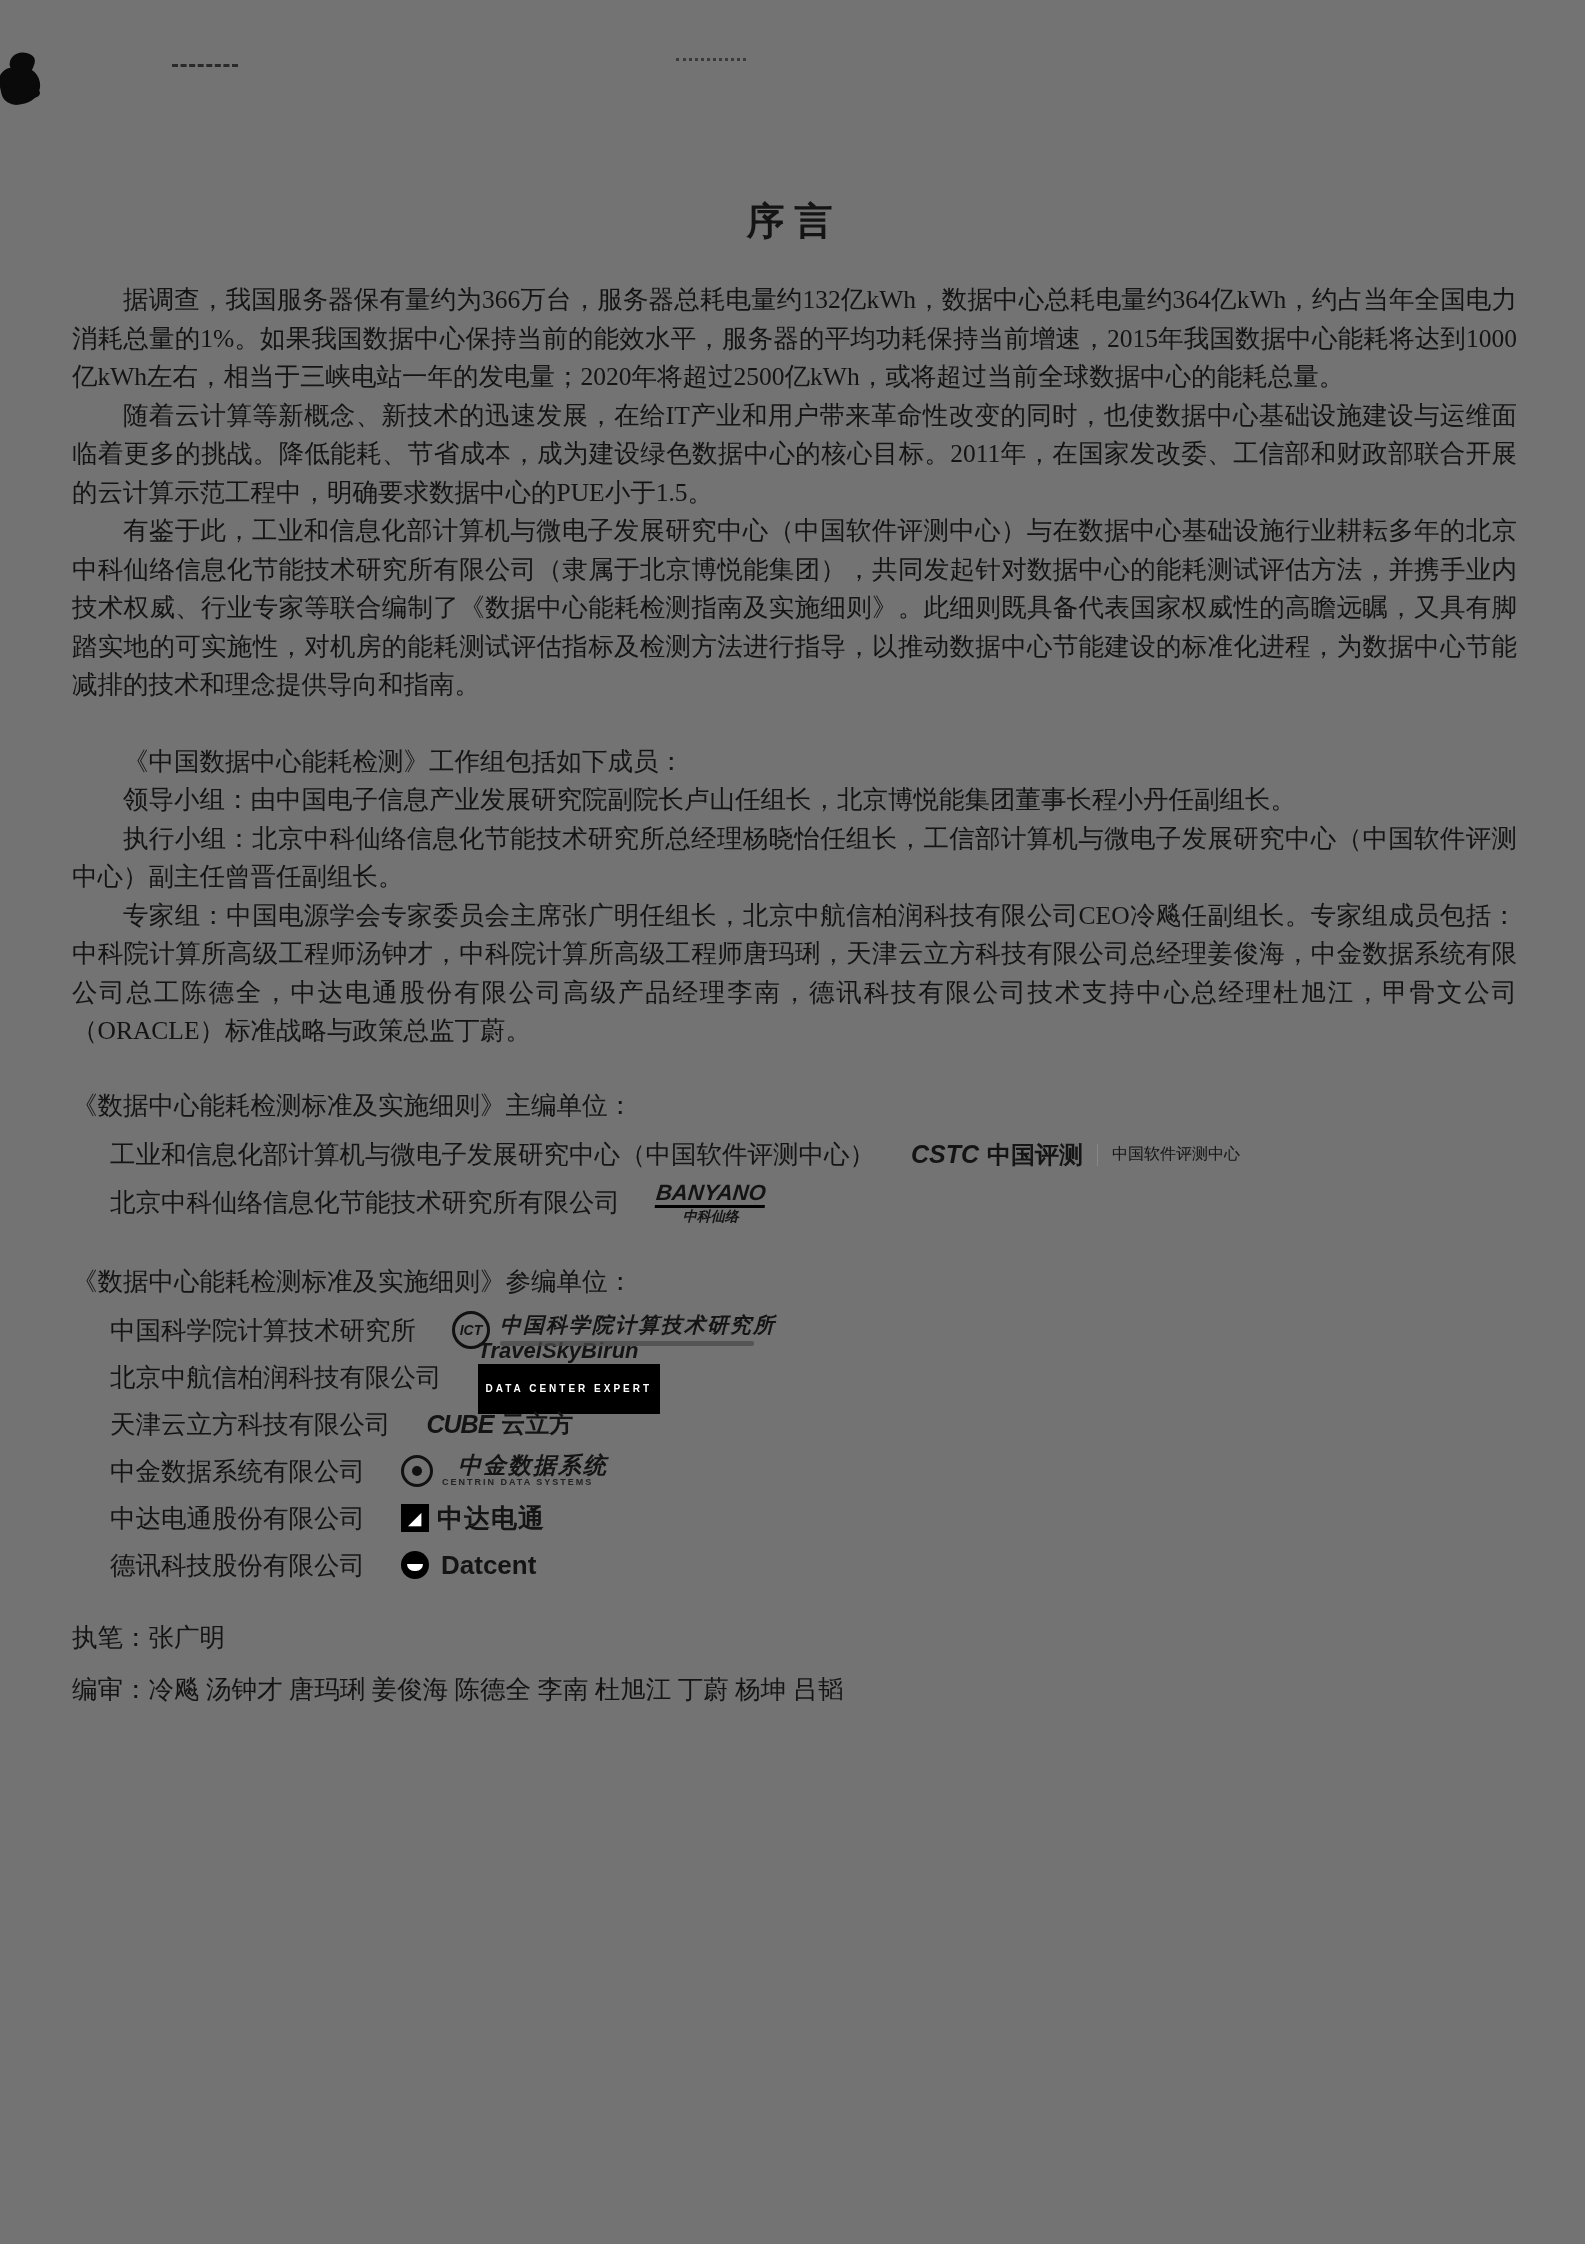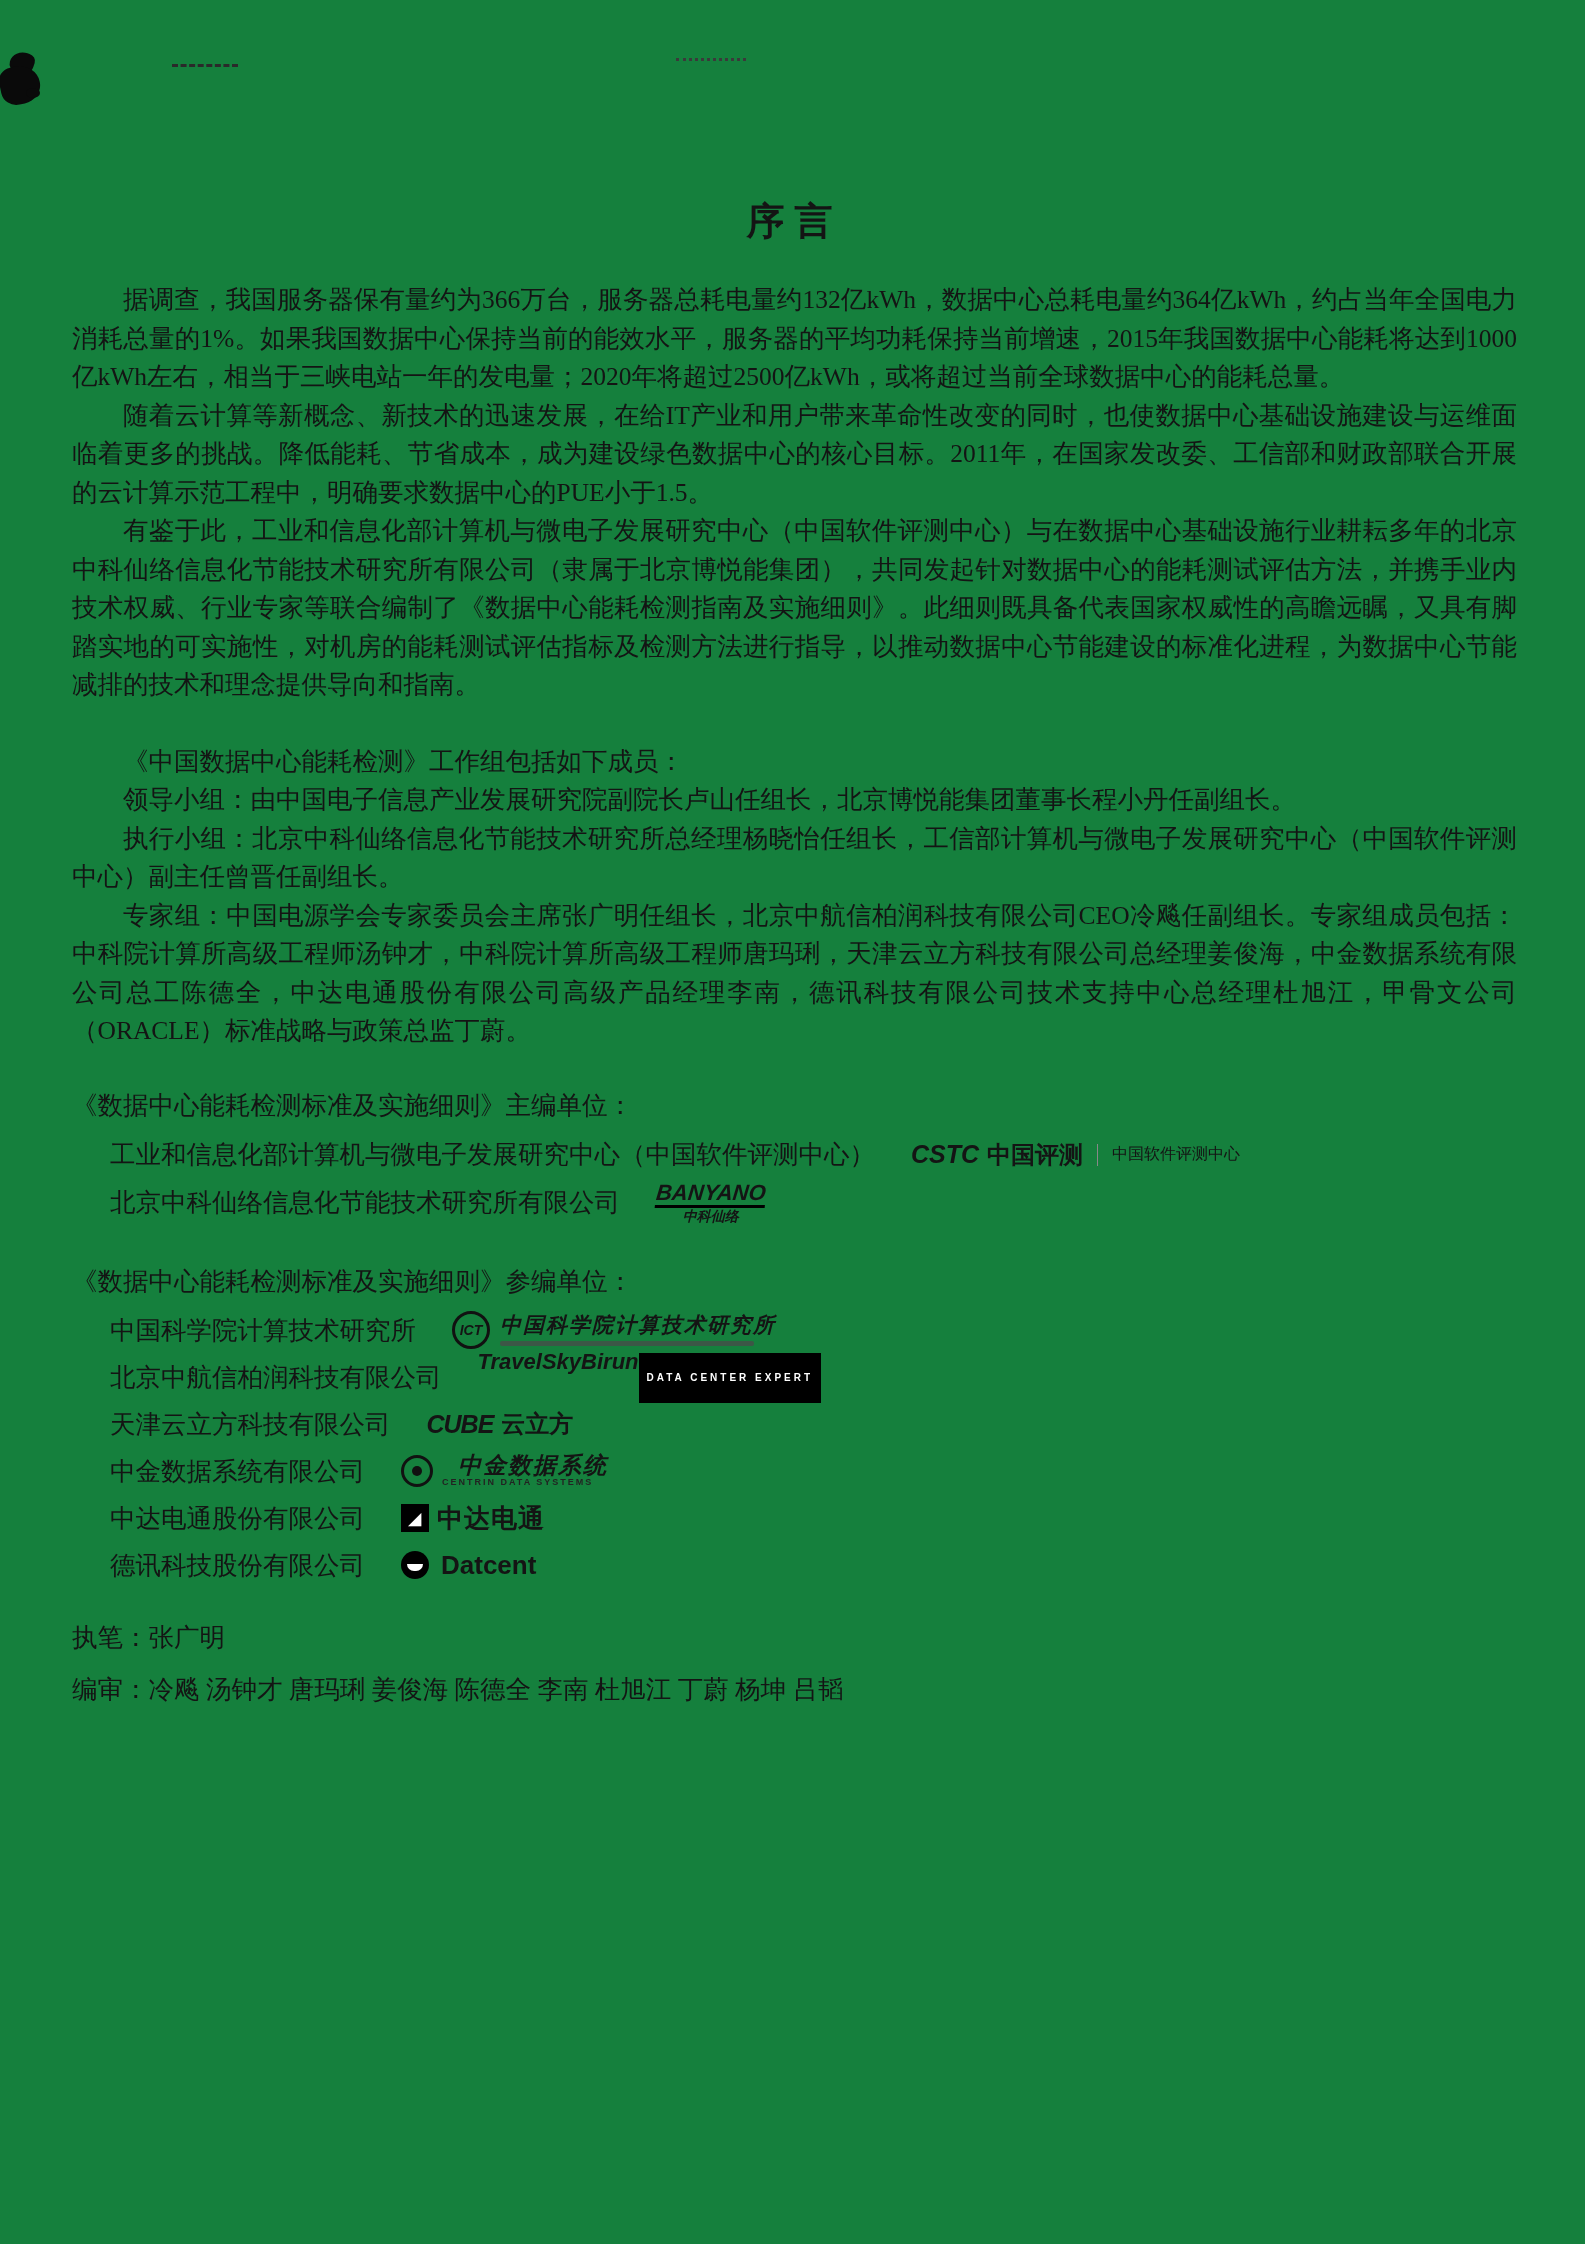--- a/index.html
+++ b/index.html
@@ -1,21 +1,21 @@
 <!DOCTYPE html>
 <html><head>
 <meta charset="utf-8">
 <style>
   * { margin:0; padding:0; box-sizing:border-box; }
   html,body { background:#9a9a9a; }
   .page {
     position:relative;
     width:1585px; height:2244px;
     margin:0 auto;
-    background:#15803d;
+    background:#737373;
     font-family:"Liberation Serif", serif;
     color:#141414;
     overflow:hidden;
   }
   .content {
     position:absolute;
     left:72px; right:68px; top:0;
   }
   .doc-title {
     margin-top:196px;
@@ -59,21 +59,21 @@
   .logo-banyano { flex-direction:column; align-items:center; line-height:1; }
   .banyano-mark { font-family:"Liberation Sans",sans-serif; font-style:italic; font-weight:bold; font-size:22px; border-bottom:3px solid #000; padding-bottom:1px; transform:skewX(-6deg); }
   .banyano-sub { font-size:14px; font-weight:bold; font-style:italic; margin-top:2px; }
 
   .logo-ict { gap:10px; }
   .ict-circle { width:38px; height:38px; border:3px solid #111; border-radius:50%; display:flex; align-items:center; justify-content:center; font-family:"Liberation Sans",sans-serif; font-style:italic; font-weight:bold; font-size:14px; flex:none; }
   .ict-right { display:flex; flex-direction:column; line-height:1.1; }
   .ict-cn { font-style:italic; font-weight:bold; font-size:21px; letter-spacing:2px; }
   .ict-smallbar { height:5px; background:#4a4a4a; opacity:.75; width:92%; margin-top:3px; border-radius:2px; }
 
-  .logo-tsb { flex-direction:row; align-items:flex-start; line-height:1; }
+  .logo-tsb { flex-direction:column; align-items:flex-start; line-height:1; }
   .tsb-mark { font-family:"Liberation Sans",sans-serif; font-style:italic; font-weight:bold; font-size:22px; }
   .tsb-bar { margin-top:2px; background:#000; color:#fff; font-family:"Liberation Sans",sans-serif; font-weight:bold; font-size:10px; letter-spacing:3px; padding:20px 8px; }
 
   .logo-cube { gap:8px; }
   .cube-mark { font-family:"Liberation Sans",sans-serif; font-style:italic; font-weight:bold; font-size:25px; letter-spacing:-1px; }
   .cube-cn { font-weight:bold; font-size:24px; }
 
   .logo-centrin { gap:9px; }
   .centrin-circle { width:32px; height:32px; border:3px solid #111; border-radius:50%; position:relative; flex:none; }
   .centrin-dot { position:absolute; left:50%; top:50%; width:10px; height:10px; margin:-5px 0 0 -5px; background:#111; border-radius:50%; }

